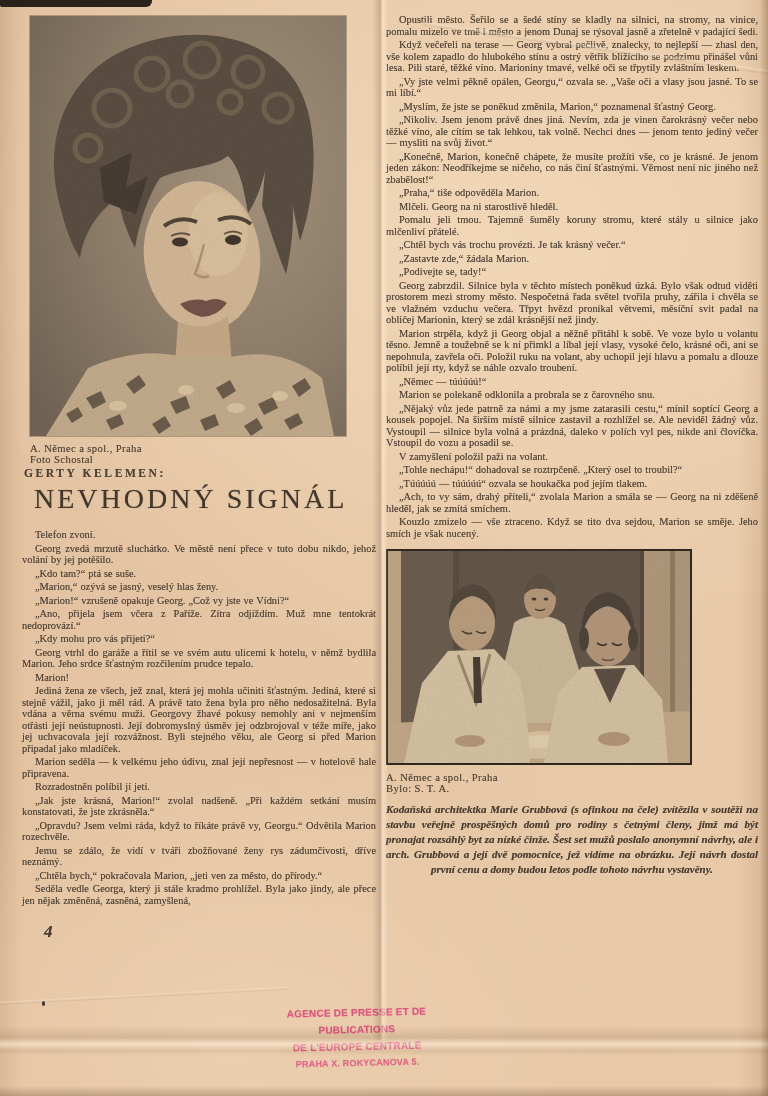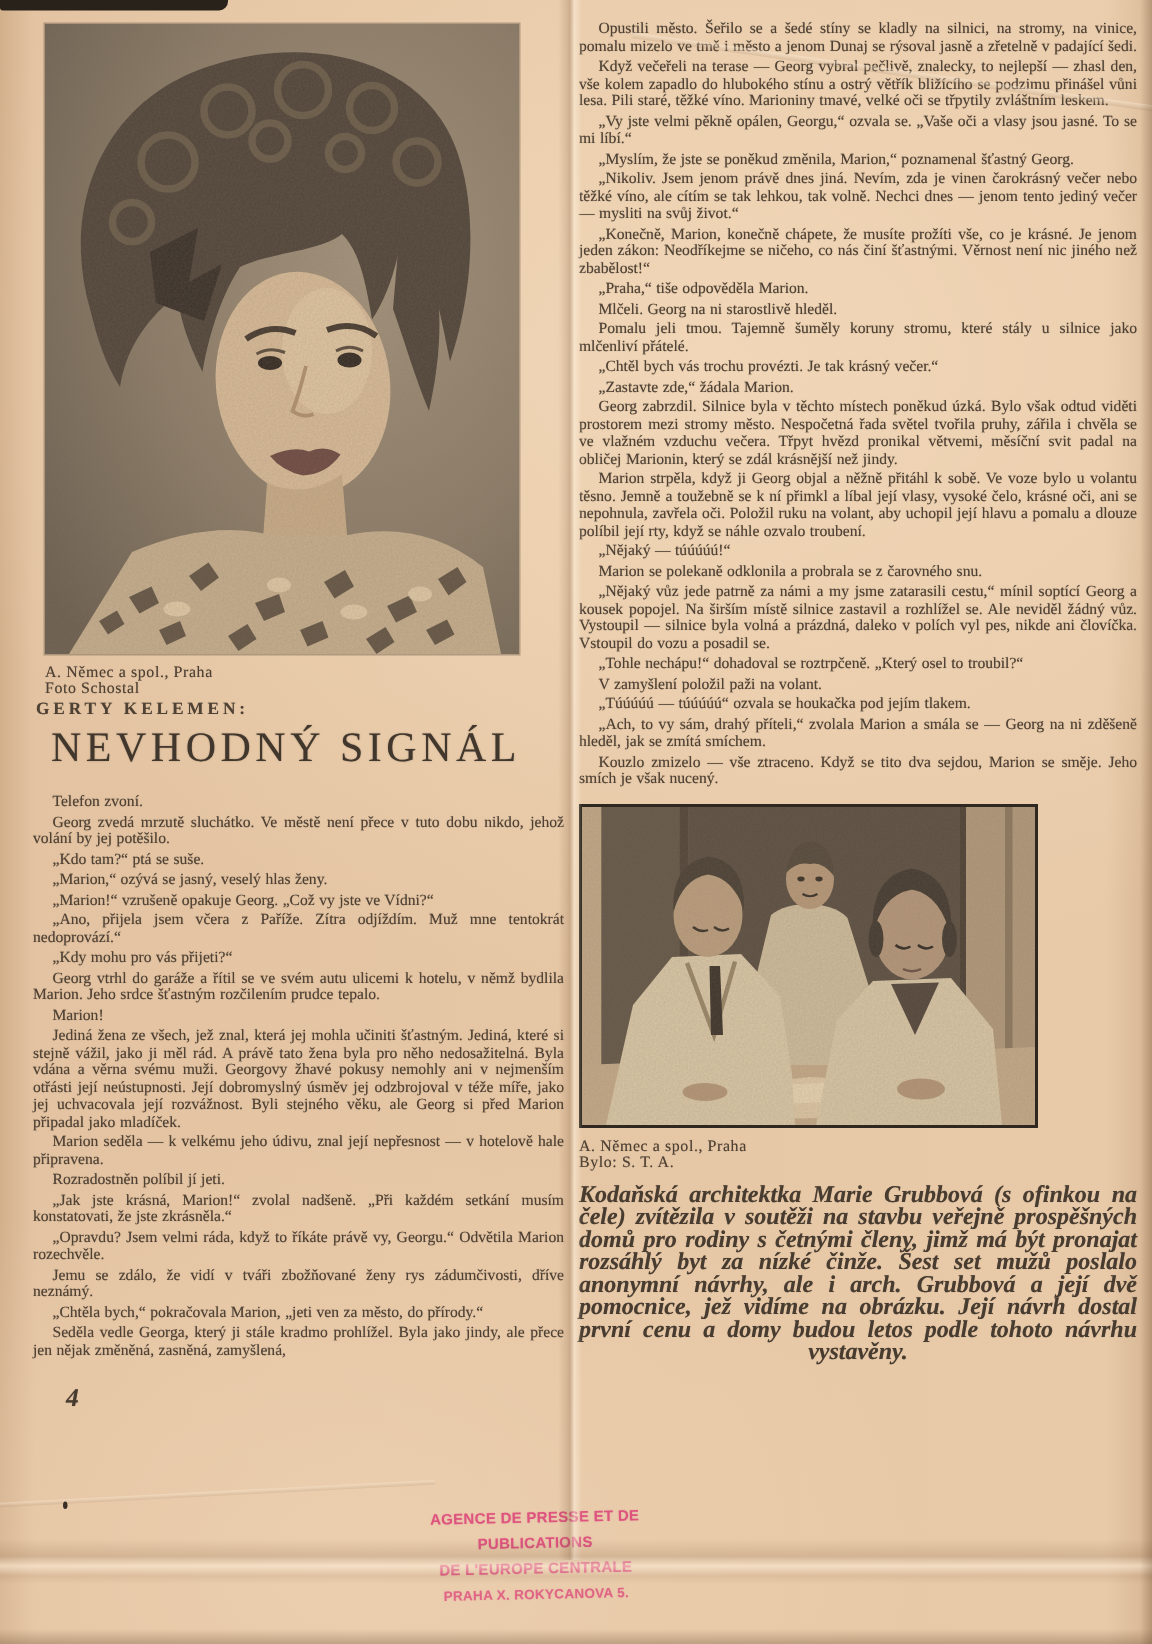--- a/index.html
+++ b/index.html
@@ -58,21 +58,21 @@
   .kicker{margin:2px 0 0 2px;font-size:11.5px;font-weight:bold;letter-spacing:2.6px;
     text-shadow:0 0 .5px rgba(79,65,52,.5);}
   .headline{margin:4px 0 0 12px;font-size:28px;font-weight:500;letter-spacing:3px;
     color:#41372c;text-shadow:0 0 1px rgba(65,55,44,.45);white-space:nowrap;}
   .lead-gap{height:14px;}
 
   .pagenum{margin:16px 0 0 22px;font-size:17px;font-weight:bold;font-style:italic;
     color:#463a2e;text-shadow:0 0 .6px rgba(70,58,46,.5);}
 
   .note{margin:8px 0 0 0;width:372px;
-    font-size:16px;font-weight:bold;font-style:italic;line-height:15px;
+    font-size:11px;font-weight:bold;font-style:italic;line-height:15px;
     text-align:justify;text-align-last:center;color:#483c30;
     text-shadow:0 0 .5px rgba(72,60,48,.55);}
 
   
   .stamp{position:absolute;left:254px;top:1004px;width:206px;text-align:center;
     transform:rotate(-1.2deg);
     font-family:"Liberation Sans","DejaVu Sans",sans-serif;font-weight:bold;
     color:#dd4b7c;opacity:.93;text-shadow:0 0 1px rgba(221,75,124,.45);}
   .stamp div{font-size:10px;line-height:17px;letter-spacing:.2px;}
   .stamp .stamp-line3{font-size:9px;opacity:.85;}
@@ -186,27 +186,28 @@
         <p class="para">Když večeřeli na terase — Georg vybral pečlivě, znalecky, to nejlepší — zhasl den, vše kolem zapadlo do hlubokého stínu a ostrý větřík bližícího se podzimu přinášel vůni lesa. Pili staré, těžké víno. Marioniny tmavé, velké oči se třpytily zvláštním leskem.</p>
         <p class="para">„Vy jste velmi pěkně opálen, Georgu,“ ozvala se. „Vaše oči a vlasy jsou jasné. To se mi líbí.“</p>
         <p class="para">„Myslím, že jste se poněkud změnila, Marion,“ poznamenal šťastný Georg.</p>
         <p class="para">„Nikoliv. Jsem jenom právě dnes jiná. Nevím, zda je vinen čarokrásný večer nebo těžké víno, ale cítím se tak lehkou, tak volně. Nechci dnes — jenom tento jediný večer — mysliti na svůj život.“</p>
         <p class="para">„Konečně, Marion, konečně chápete, že musíte prožíti vše, co je krásné. Je jenom jeden zákon: Neodříkejme se ničeho, co nás činí šťastnými. Věrnost není nic jiného než zbabělost!“</p>
         <p class="para">„Praha,“ tiše odpověděla Marion.</p>
         <p class="para">Mlčeli. Georg na ni starostlivě hleděl.</p>
         <p class="para">Pomalu jeli tmou. Tajemně šuměly koruny stromu, které stály u silnice jako mlčenliví přátelé.</p>
         <p class="para">„Chtěl bych vás trochu provézti. Je tak krásný večer.“</p>
         <p class="para">„Zastavte zde,“ žádala Marion.</p>
+        <p class="para">„Podivejte se, tady!“</p>
         <p class="para">Georg zabrzdil. Silnice byla v těchto místech poněkud úzká. Bylo však odtud viděti prostorem mezi stromy město. Nespočetná řada světel tvořila pruhy, zářila i chvěla se ve vlažném vzduchu večera. Třpyt hvězd pronikal větvemi, měsíční svit padal na obličej Marionin, který se zdál krásnější než jindy.</p>
         <p class="para">Marion strpěla, když ji Georg objal a něžně přitáhl k sobě. Ve voze bylo u volantu těsno. Jemně a toužebně se k ní přimkl a líbal její vlasy, vysoké čelo, krásné oči, ani se nepohnula, zavřela oči. Položil ruku na volant, aby uchopil její hlavu a pomalu a dlouze políbil její rty, když se náhle ozvalo troubení.</p>
-        <p class="para">„Nějaký — túúúúú!“</p>
+        <p class="para">„Němec — túúúúú!“</p>
         <p class="para">Marion se polekaně odklonila a probrala se z čarovného snu.</p>
         <p class="para">„Nějaký vůz jede patrně za námi a my jsme zatarasili cestu,“ mínil soptící Georg a kousek popojel. Na širším místě silnice zastavil a rozhlížel se. Ale neviděl žádný vůz. Vystoupil — silnice byla volná a prázdná, daleko v polích vyl pes, nikde ani človíčka. Vstoupil do vozu a posadil se.</p>
+        <p class="para">V zamyšlení položil paži na volant.</p>
         <p class="para">„Tohle nechápu!“ dohadoval se roztrpčeně. „Který osel to troubil?“</p>
-        <p class="para">V zamyšlení položil paži na volant.</p>
         <p class="para">„Túúúúú — túúúúú“ ozvala se houkačka pod jejím tlakem.</p>
         <p class="para">„Ach, to vy sám, drahý příteli,“ zvolala Marion a smála se — Georg na ni zděšeně hleděl, jak se zmítá smíchem.</p>
         <p class="para">Kouzlo zmizelo — vše ztraceno. Když se tito dva sejdou, Marion se směje. Jeho smích je však nucený.</p>
       </div>
 
     <div class="photo-group">
       <svg viewBox="0 0 302 212" width="302" height="212" preserveAspectRatio="none">
         <defs>
           <filter id="grainB">
               <feTurbulence type="fractalNoise" baseFrequency="0.8" numOctaves="2" stitchTiles="stitch" result="n"></feTurbulence>

